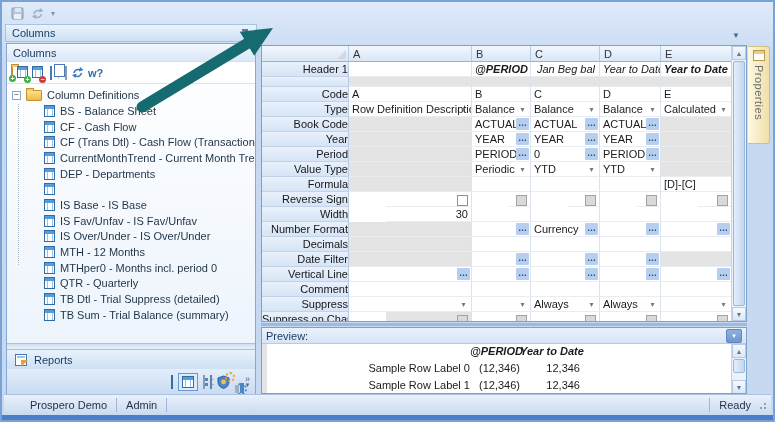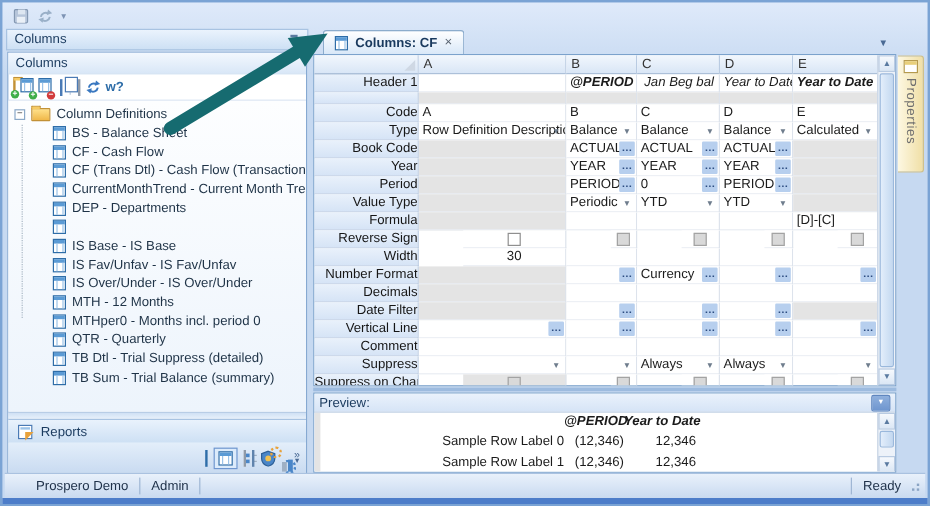--- a/index.html
+++ b/index.html
@@ -89,21 +89,21 @@
   .cnr{position:absolute;right:2px;bottom:2px;width:0;height:0;
        border-left:9px solid transparent;border-bottom:9px solid #cfd8e4;}
   .lab{height:15px;line-height:15px;box-sizing:border-box;text-align:right;
        background:linear-gradient(#e9f1fb,#d6e4f6);border-right:1px solid #b9cbe2;
        border-bottom:1px solid #c3d2e6;color:#161616;overflow:hidden;white-space:nowrap;}
   .c{position:relative;height:15px;line-height:15px;box-sizing:border-box;background:#fff;
      border-right:1px solid #dde3ec;border-bottom:1px solid #e9edf3;padding:0 3px;
      white-space:nowrap;overflow:hidden;}
   .c.dis{background:#e4e4e4;}
   .c.r{text-align:right;padding-right:4px;font-style:italic;}
-  .c.ctr{text-align:center;margin-left:37px;}
+  .c.ctr{text-align:right;margin-left:37px;}
   .c.bi{font-weight:bold;font-style:italic;}
   .c.hasctl{padding-right:16px;}
   .sp{height:10px !important;line-height:10px !important;}
   .ell{position:absolute;right:1px;top:1px;bottom:1px;width:13px;background:#b7cfee;color:#2c4c80;
        font-weight:bold;text-align:center;line-height:11px;font-size:9px;border-radius:1px;}
   .dd{position:absolute;right:1px;top:1px;bottom:1px;width:13px;color:#6f7d8d;
       text-align:center;line-height:13px;font-size:8px;}
   .cbx{display:inline-block;width:11px;height:11px;box-sizing:border-box;border:1px solid #8f8f8f;
        background:#fff;vertical-align:middle;}
   .cbx.d{background:#d9d9d9;border-color:#a3a3a3;}
@@ -275,25 +275,20 @@
       </svg>
       <span class="ico"><span class="gears"></span></span>
       <span class="ico"><span class="bt-link"></span></span>
       <span class="ovf">
         <span>»</span>
         <span style="font-size:7px">▾</span>
       </span>
     </div>
   </div>
 
-  <div class="tab">
-    <span class="tbl-ico"></span>
-    <span>Columns: CF</span>
-    <span class="tab-close">×</span>
-  </div>
   <span class="tabbar-dd">▼</span>
 
   <div class="gridpanel">
     <div class="grid">
 
       <div class="hc">
           <i class="cnr"></i>
         </div>
       <div class="hc">A</div>
       <div class="hc">B</div>

